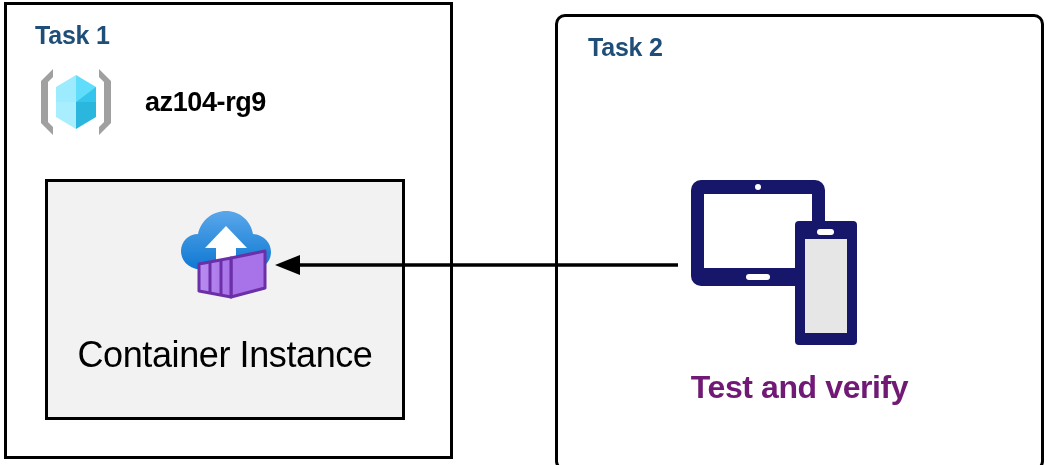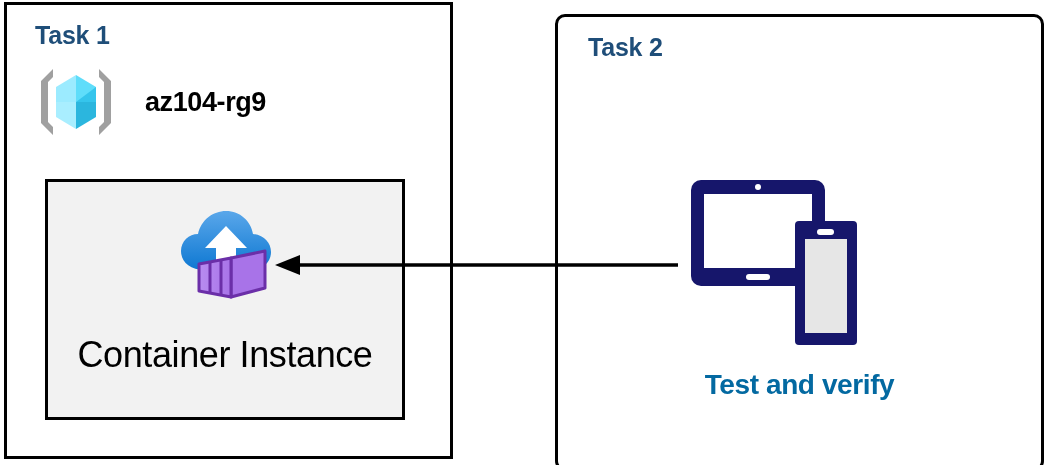--- a/index.html
+++ b/index.html
@@ -103,23 +103,23 @@
     width: 190px;
     height: 172px;
     display: block;
   }
   #devices-label {
     position: absolute;
     left: 40px;
     right: 40px;
     top: 352px;
     text-align: center;
-    font-size: 28px;
+    font-size: 32px;
     font-weight: bold;
-    color: #0369a1;
+    color: #701a75;
     letter-spacing: -0.4px;
     white-space: nowrap;
   }
 
   
   #connector-arrow {
     position: absolute;
     left: 270px;
     top: 248px;
     width: 415px;

